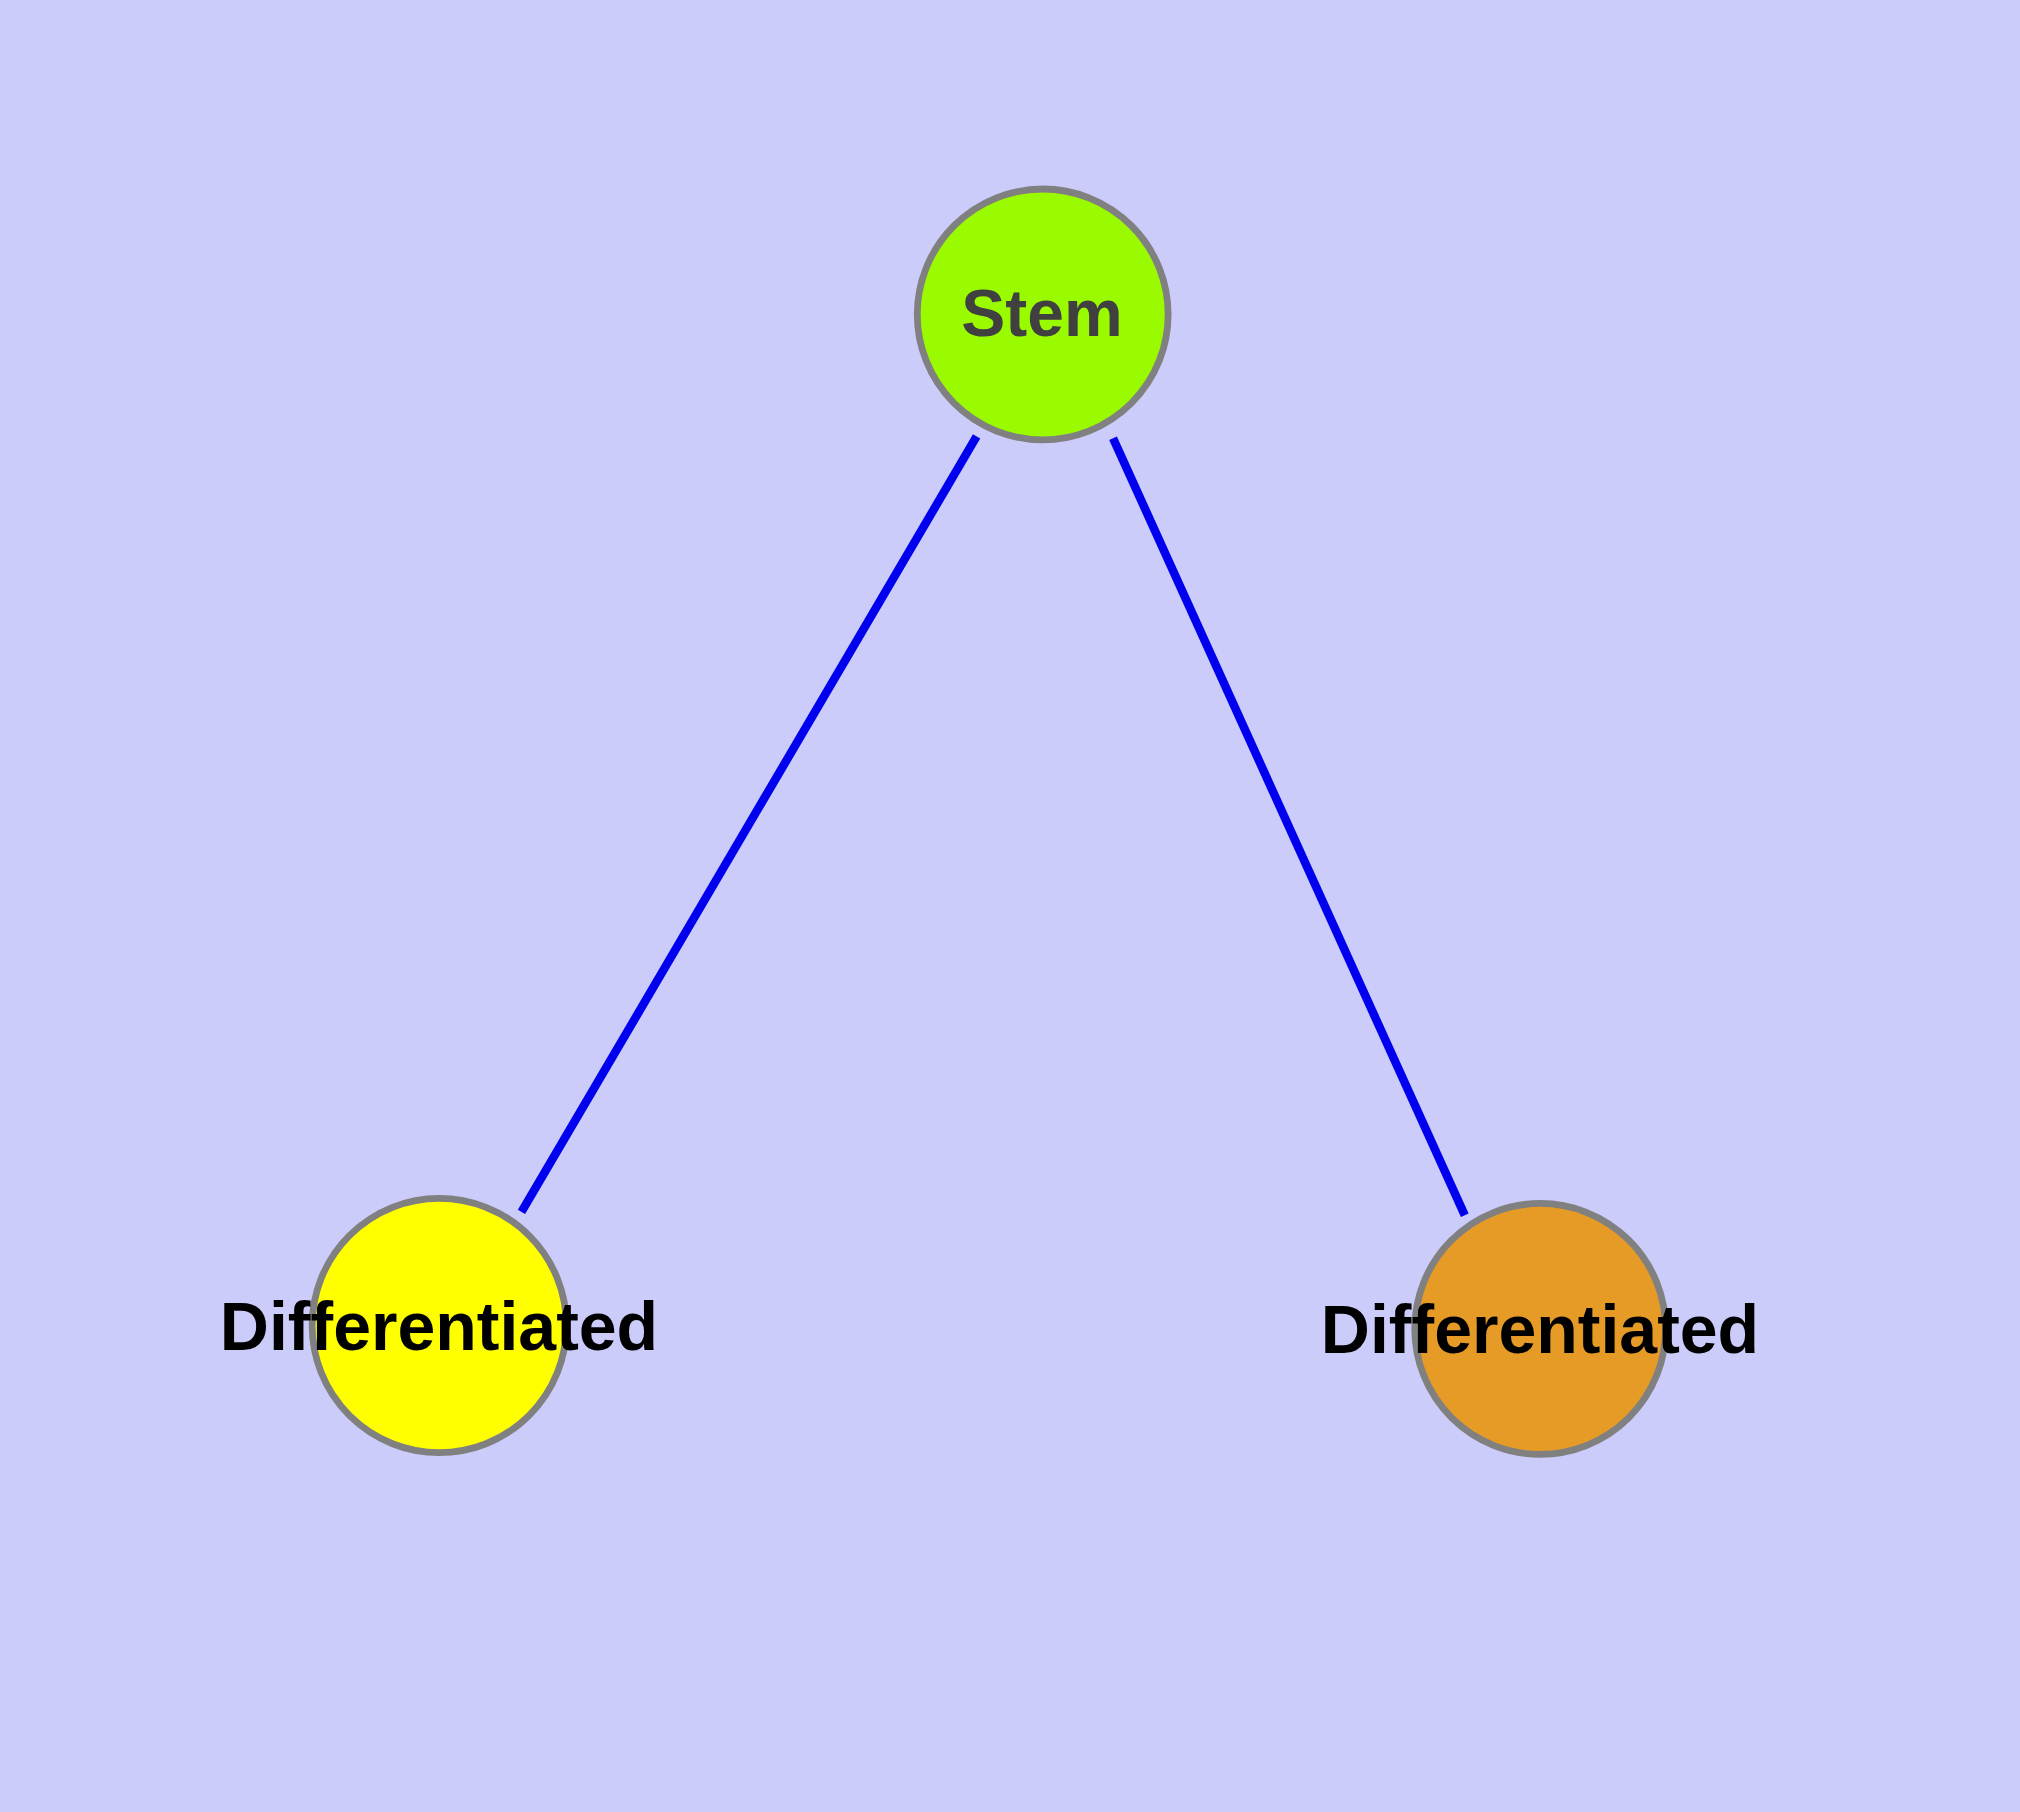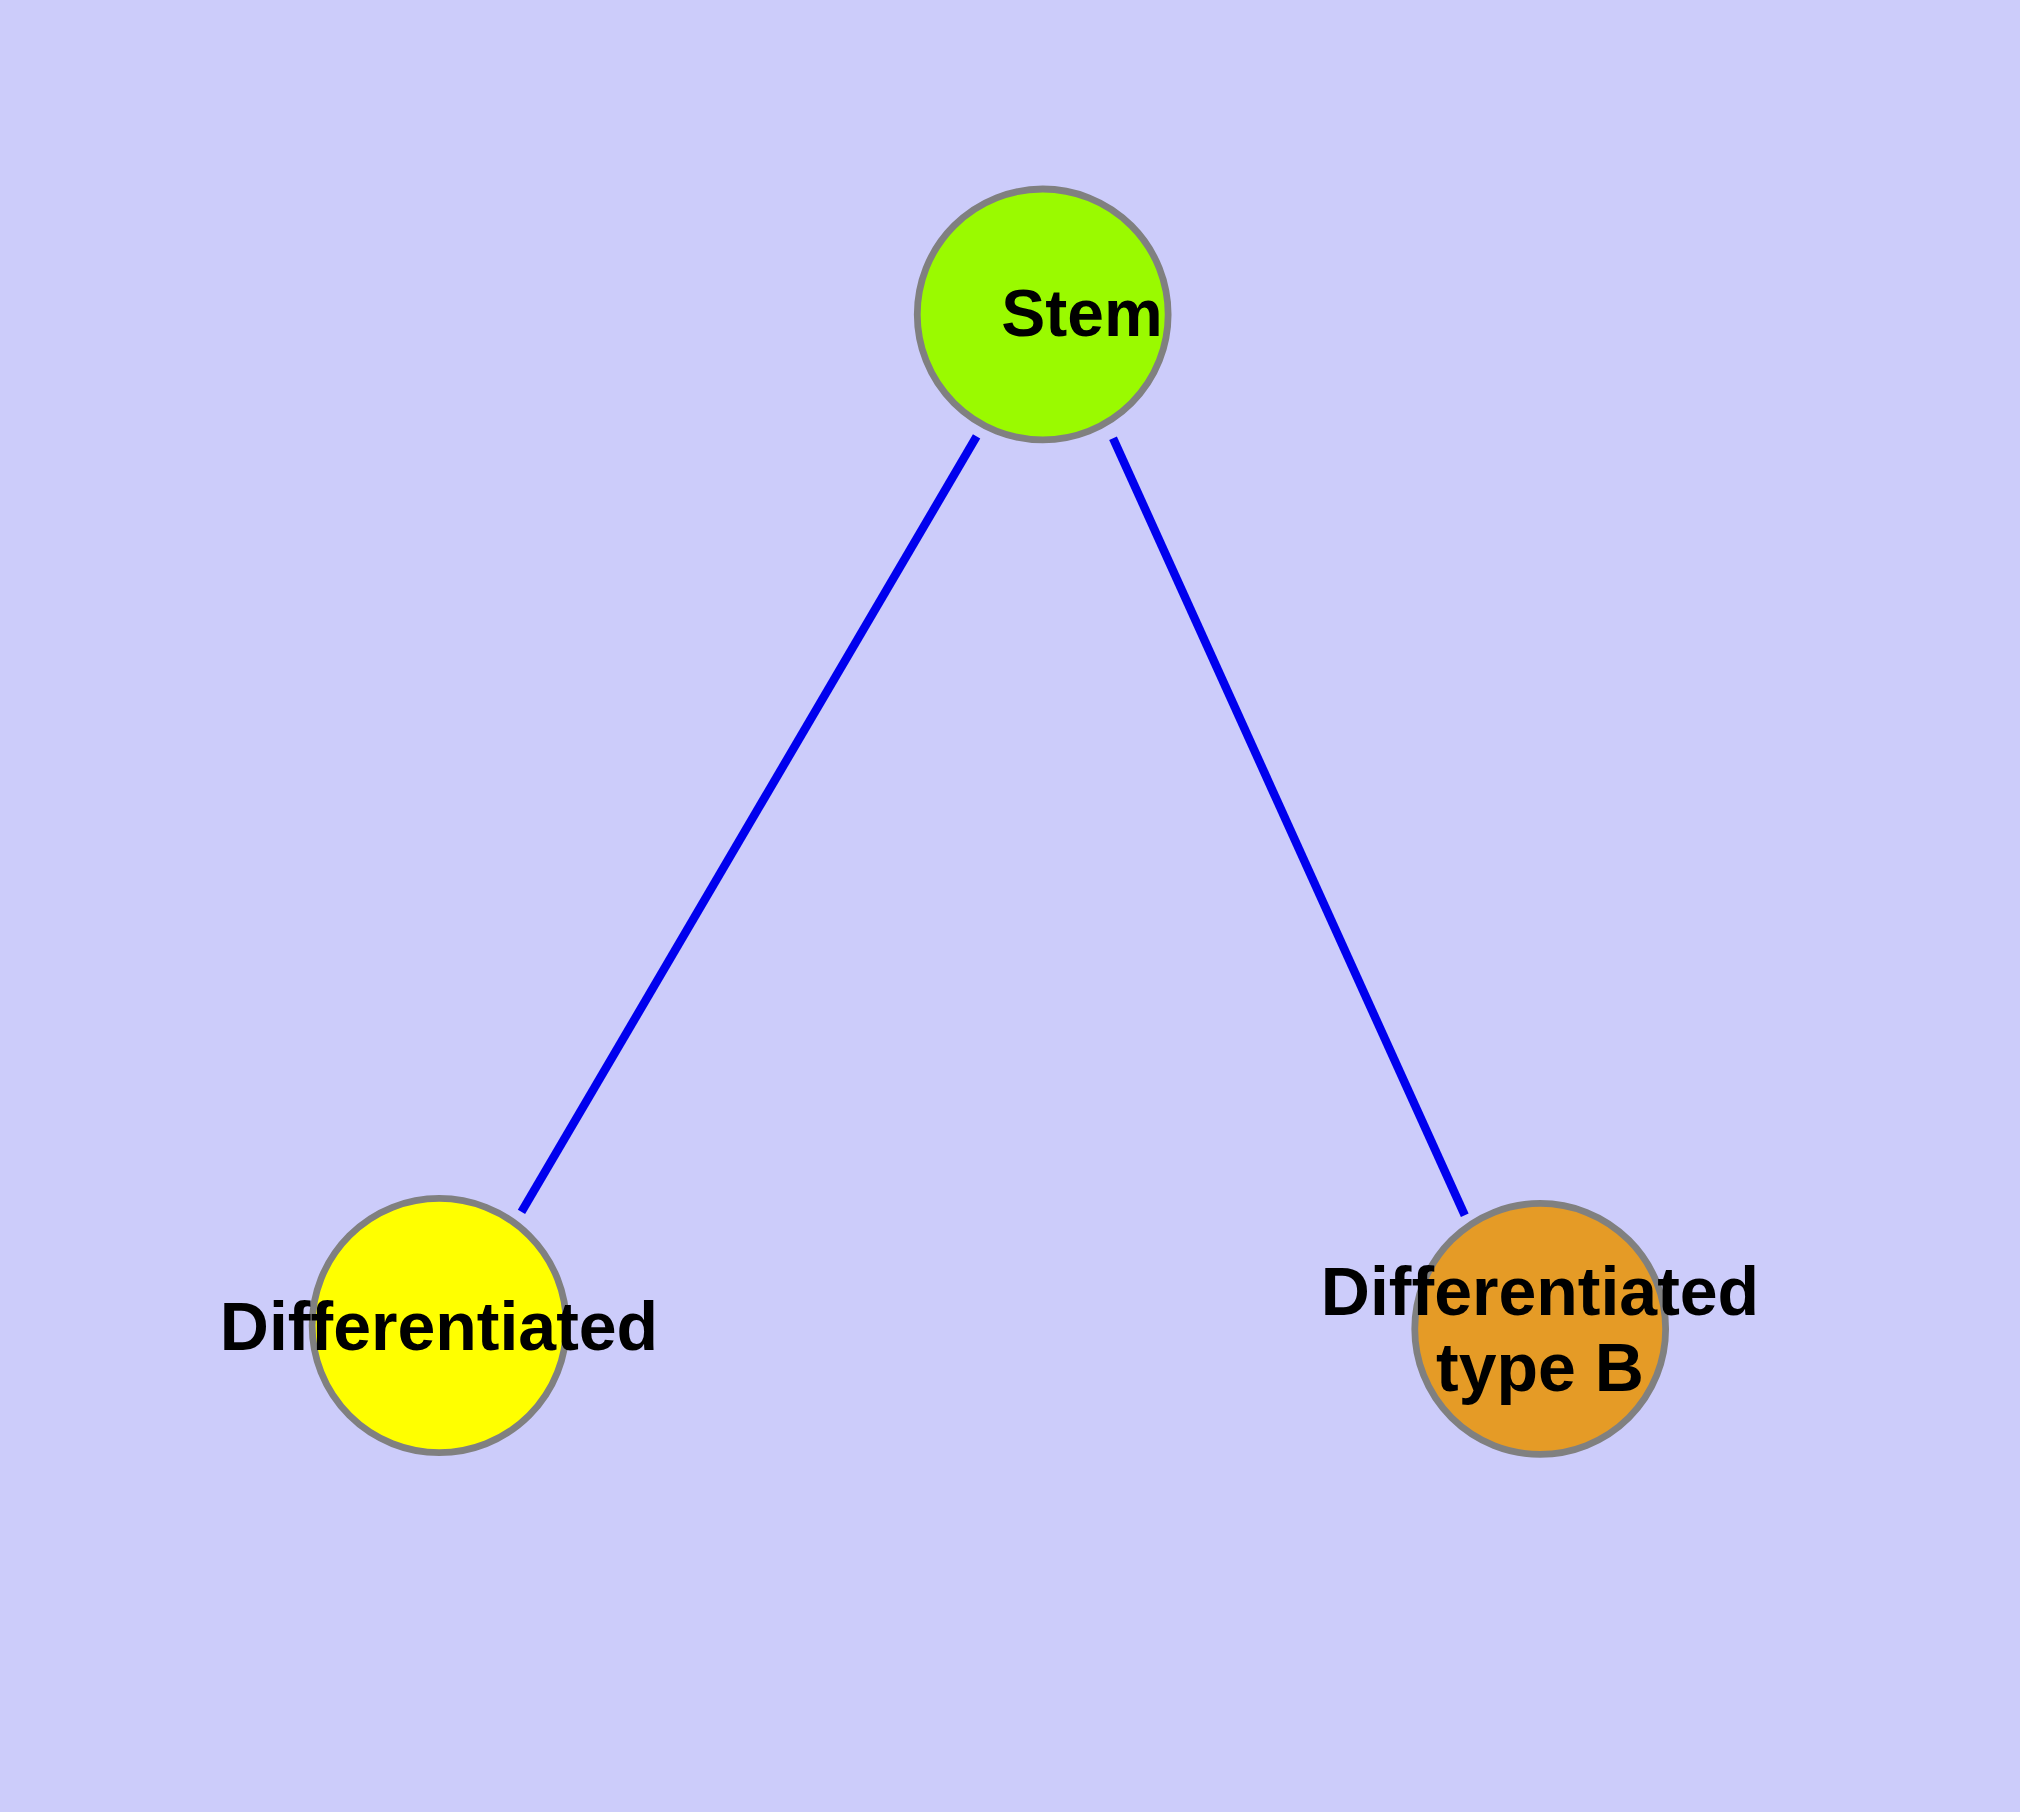--- a/index.html
+++ b/index.html
@@ -62,27 +62,26 @@
       <line stroke-linecap="butt" x1="1313" y1="517" x2="1728" y2="1434" stroke="#0000ee" stroke-width="10"></line>
     </g>
 
     <g>
       <circle cx="1230" cy="371" r="148" fill="#9afa00" stroke="#808080" stroke-width="8"></circle>
       <circle cx="518" cy="1564" r="150" fill="#ffff00" stroke="#808080" stroke-width="8"></circle>
       <circle cx="1817" cy="1568" r="148" fill="#e59b26" stroke="#808080" stroke-width="8"></circle>
     </g>
   </svg>
 
-  <div class="node-label label-stem" style="color: #000000; margin-left: 40px;">
+  <div class="node-label label-stem" style="color: #404040;">
     <div>Stem</div>
   </div>
 
   <div class="node-label label-a" style="color: rgb(0, 0, 0);">
     <div>Differentiated</div>
   </div>
 
   <div class="node-label label-b" style="color: rgb(0, 0, 0);">
     <div>Differentiated</div>
-    <div>type B</div>
   </div>
 
 </div>
 
 
 </body></html>

